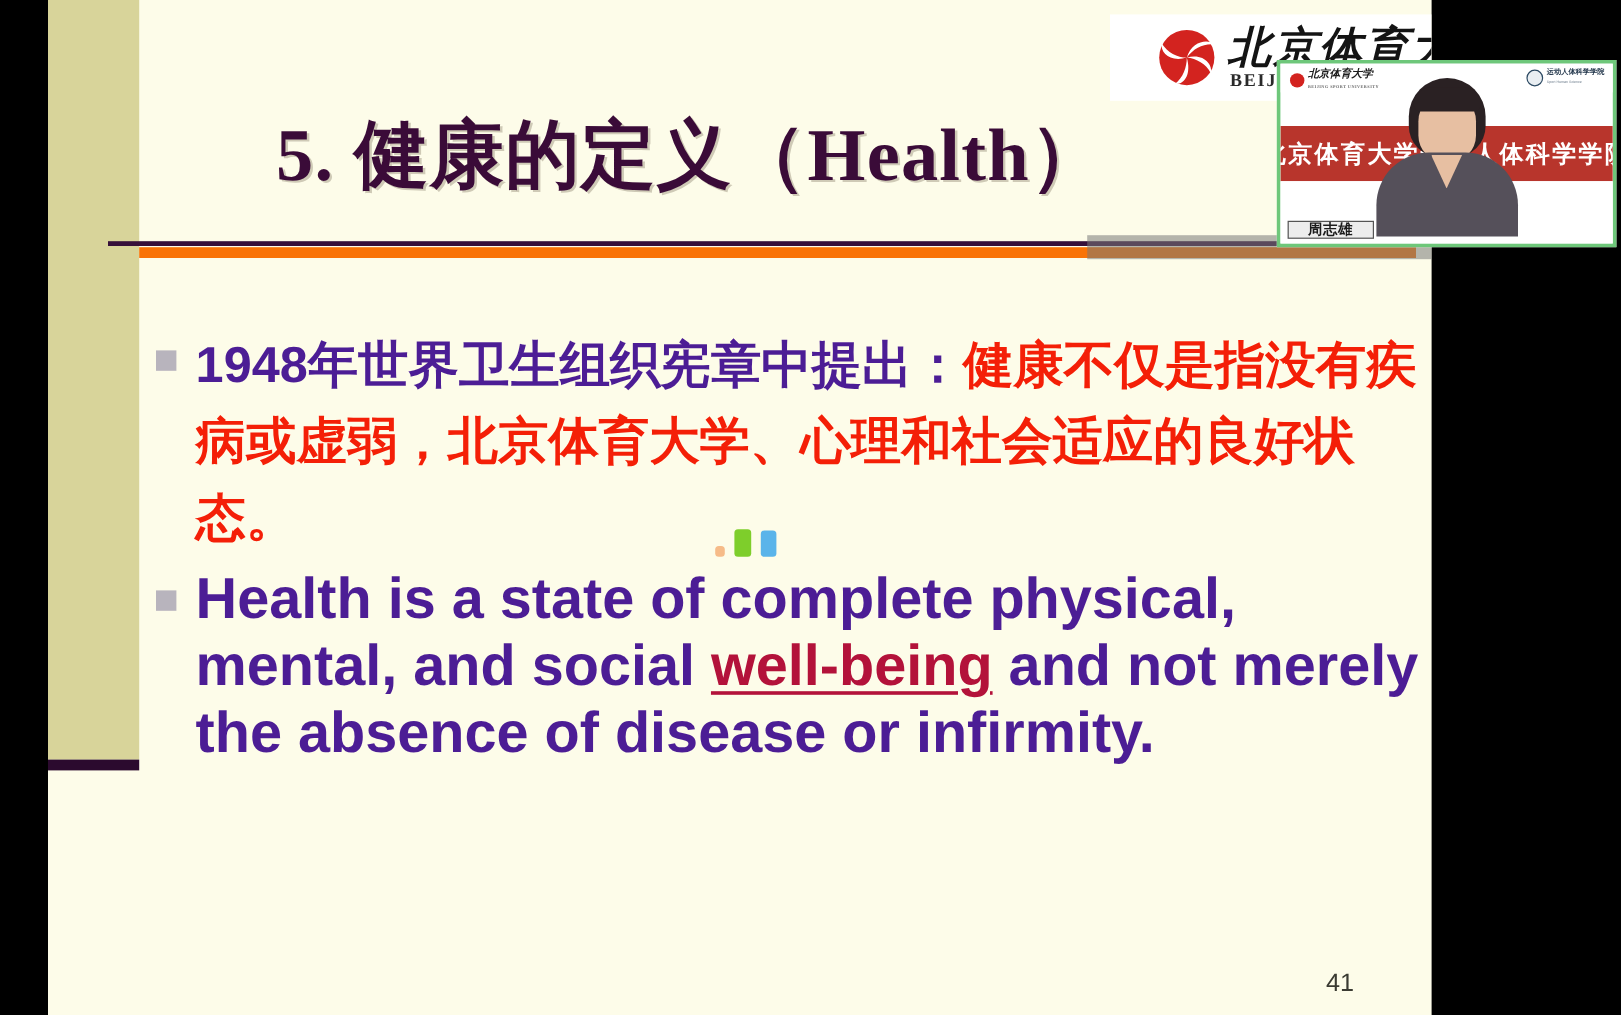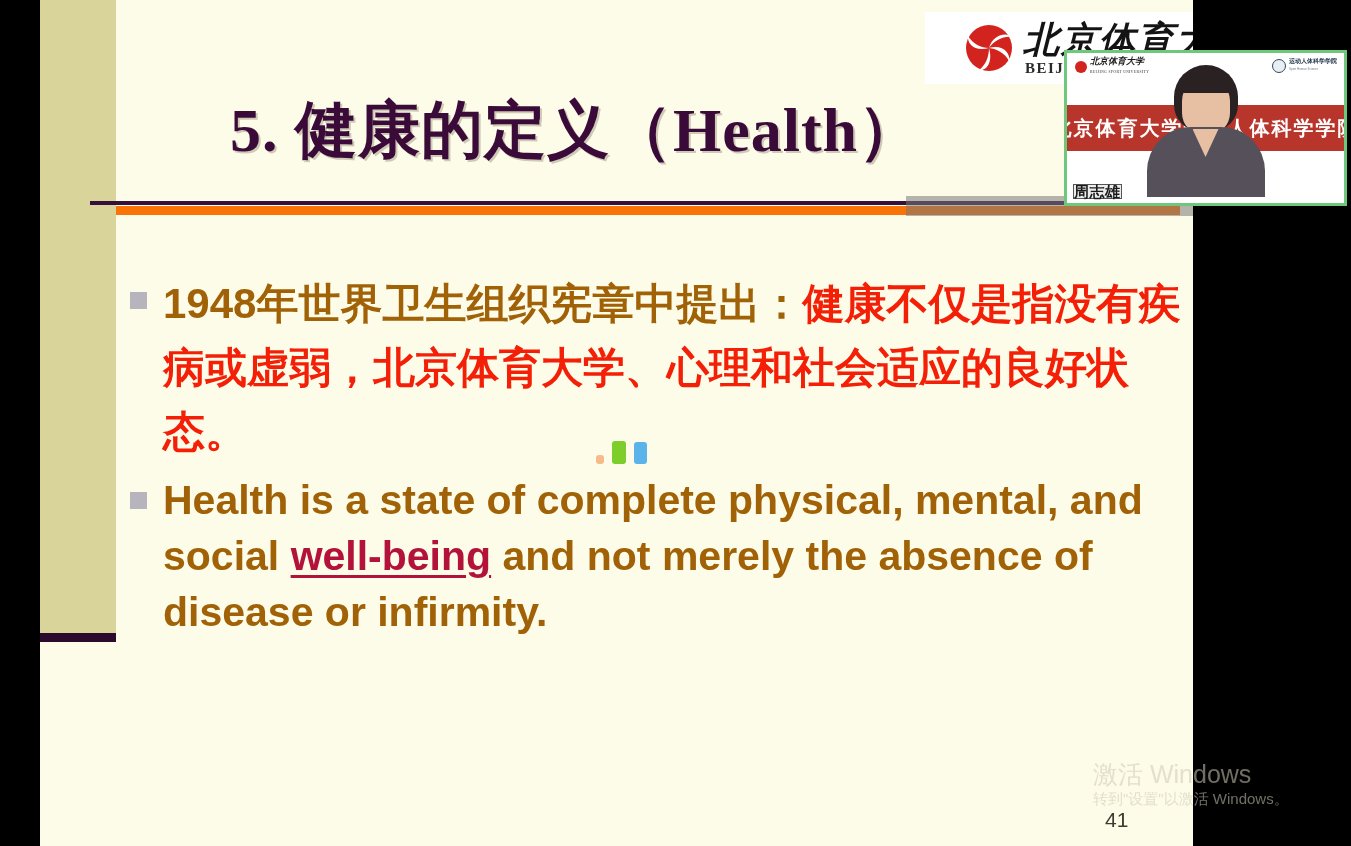--- a/index.html
+++ b/index.html
@@ -155,28 +155,28 @@
     width: 17px;
     height: 17px;
     background: #b8b4bd;
     margin-top: 20px;
     margin-right: 16px;
   }
   .bullet-text {
     flex: 1 1 auto;
     font-family: "Liberation Sans", "DejaVu Sans", sans-serif;
     font-weight: bold;
-    font-size: 41px;
+    font-size: 48px;
     line-height: 56px;
     color: #0d0d0d;
     letter-spacing: 0px;
   }
   .bullet-text.cn { font-size: 42px; line-height: 64px; }
   .seg-red { color: #f41f07; }
-  .seg-black { color: #a16207; }
+  .seg-black { color: #4c1d95; }
   .seg-crimson {
     color: #b3123a;
     text-decoration: underline;
     text-decoration-thickness: 3px;
     text-underline-offset: 5px;
   }
 
   
   #deco-bars {
     position: absolute;
@@ -347,25 +347,25 @@
     left: 50%; top: 64px;
     transform: translateX(-50%);
     width: 26px; height: 28px;
     background: #e7bfa2;
     clip-path: polygon(50% 100%, 0 0, 100% 0);
   }
   #name-badge {
     position: absolute;
     left: 6px;
     bottom: 4px;
-    padding: 1px 0;
+    padding: 1px 16px;
     background: rgba(236,236,236,0.92);
     border: 1px solid #555;
     font-family: "Liberation Sans", "DejaVu Sans", sans-serif;
-    font-size: 15px;
+    font-size: 12px;
     font-weight: bold;
     color: #1b1b1b;
     letter-spacing: .5px;
     line-height: 11px;
     white-space: nowrap;
   }
 
   
   #win-watermark {
     position: absolute;
@@ -476,18 +476,14 @@
       <div class="hair"></div>
       <div class="face"></div>
       <div class="fringe"></div>
       <div class="torso"></div>
       <div class="vneck"></div>
     </div>
 
     <div id="name-badge">周志雄</div>
   </div>
 
-  <div id="win-watermark">
-    <div class="wm-main">激活 Windows</div>
-    <div class="wm-sub">转到"设置"以激活 Windows。</div>
-  </div>
 
 </div>
 
 </body></html>

